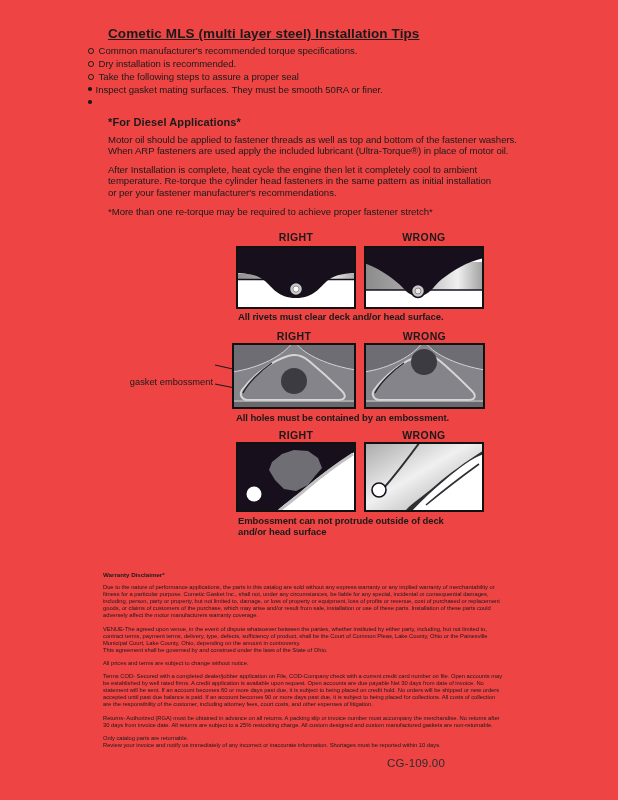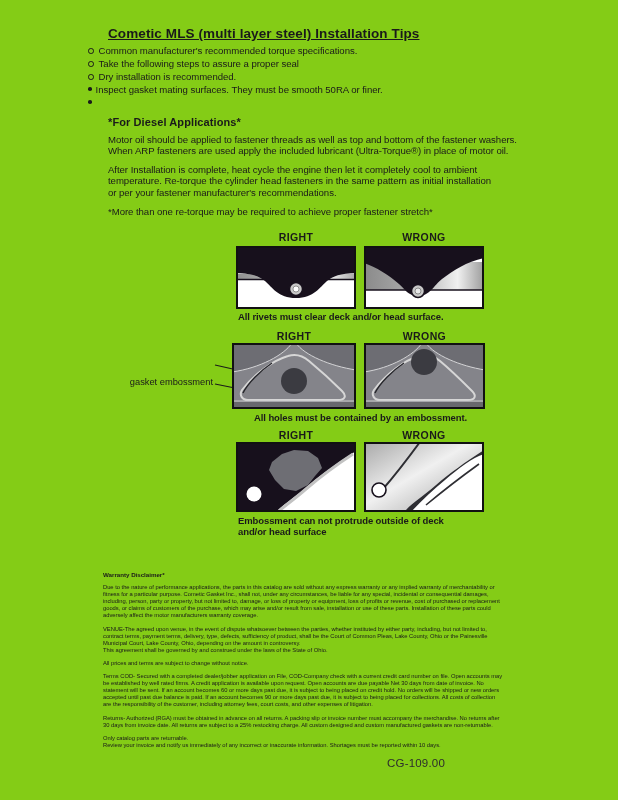--- a/index.html
+++ b/index.html
@@ -1,16 +1,16 @@
 <!DOCTYPE html>
 <html><head>
 <meta charset="utf-8">
 <style>
   html,body{margin:0;padding:0;background:#ffffff;}
-  .page{position:relative;width:618px;height:800px;background:#84cc16;overflow:hidden;
+  .page{position:relative;width:618px;height:800px;background:#ef4444;overflow:hidden;
         font-family:"Liberation Sans", sans-serif;color:#1a1a1a;}
   .abs{position:absolute;}
   .title{font-size:13.5px;font-weight:bold;text-decoration:underline;letter-spacing:.1px;}
   .body-text{font-size:9.6px;line-height:11.4px;letter-spacing:-.05px;}
   .preline{white-space:pre-line;}
   ul.bullets{list-style:none;margin:0;padding:0;}
   ul.bullets>li{display:flex;align-items:flex-start;margin-bottom:1.6px;}
   .marker-open{flex:0 0 auto;width:3.6px;height:3.6px;border:1px solid #1a1a1a;border-radius:50%;
                margin:3.2px 5px 0 0;}
   .marker-solid{flex:0 0 auto;width:3.6px;height:3.6px;background:#1a1a1a;border-radius:50%;
@@ -34,25 +34,25 @@
   <div class="abs title" style="left:108px;top:26px;">Cometic MLS (multi layer steel) Installation Tips</div>
 
   <div class="abs body-text" style="left:88px;top:45px;width:470px;">
     <ul class="bullets">
       <li>
         <span class="marker-open"></span>
         <span>Common manufacturer's recommended torque specifications.</span>
       </li>
       <li>
         <span class="marker-open"></span>
+        <span>Dry installation is recommended.</span>
+      </li>
+      <li>
+        <span class="marker-open"></span>
         <span>Take the following steps to assure a proper seal</span>
-      </li>
-      <li>
-        <span class="marker-open"></span>
-        <span>Dry installation is recommended.</span>
       </li>
     </ul>
     <ul class="bullets sub">
       <li>
         <span class="marker-solid"></span>
         <span>Inspect gasket mating surfaces.  They must be smooth 50RA or finer.</span>
       </li>
       <li>
         <span class="marker-solid"></span>
       </li>
@@ -143,21 +143,21 @@
       <path d="M62,0 H121 V27 C96,23 70,12 62,0 Z" fill="#6d6d73" stroke="#d4d4d6" stroke-width="1"></path>
       <path d="M16,57 C10,57 7,52 10,47 C22,31 41,17 55,13 C63,10.5 69,12 76,18 C88,28 100,40 108,48 C113,53 111,57 104,57 Z" fill="none" stroke="#d6d6d6" stroke-width="2"></path>
       <path d="M11,50 C16,40 28,28 40,20" fill="none" stroke="#26262b" stroke-width="1.4"></path>
       <circle cx="60" cy="19" r="13" fill="#3b3b41"></circle>
       <path d="M0,58 H121" stroke="#c9c9c9" stroke-width="1"></path>
       <rect x="0" y="59" width="121" height="7" fill="#68686d"></rect>
       <rect x="1" y="1" width="119" height="64" fill="none" stroke="#111" stroke-width="2"></rect>
     </svg>
   </div>
 
-  <div class="abs fig-caption" style="left:236px;top:412px;width:249px;text-align:center;">All holes must be contained by an embossment.</div>
+  <div class="abs fig-caption" style="left:236px;top:412px;width:249px;">All holes must be contained by an embossment.</div>
 
   <div class="abs fig-label" style="left:236px;top:429px;width:120px;">RIGHT</div>
   <div class="abs fig-label" style="left:364px;top:429px;width:120px;">WRONG</div>
 
   <div class="abs" style="left:236px;top:442px;">
     <svg width="120" height="70" viewBox="0 0 120 70">
       <rect x="0" y="0" width="120" height="70" fill="#ffffff"></rect>
       <path d="M0,0 H120 V9 C100,22 86,32 72,44 C58,56 48,62 40,70 H0 Z" fill="#17101c"></path>
       <path d="M117,12 C97,25 84,35 70,47 C58,57.5 49,63.5 43,69" fill="none" stroke="#c2c2c2" stroke-width="3"></path>
       <path d="M36,20 L46,12 L58,8 L72,9 L82,16 L86,26 L79,34 L72,43 L60,49 L48,47 L39,38 L33,28 Z" fill="#6e6e74"></path>

